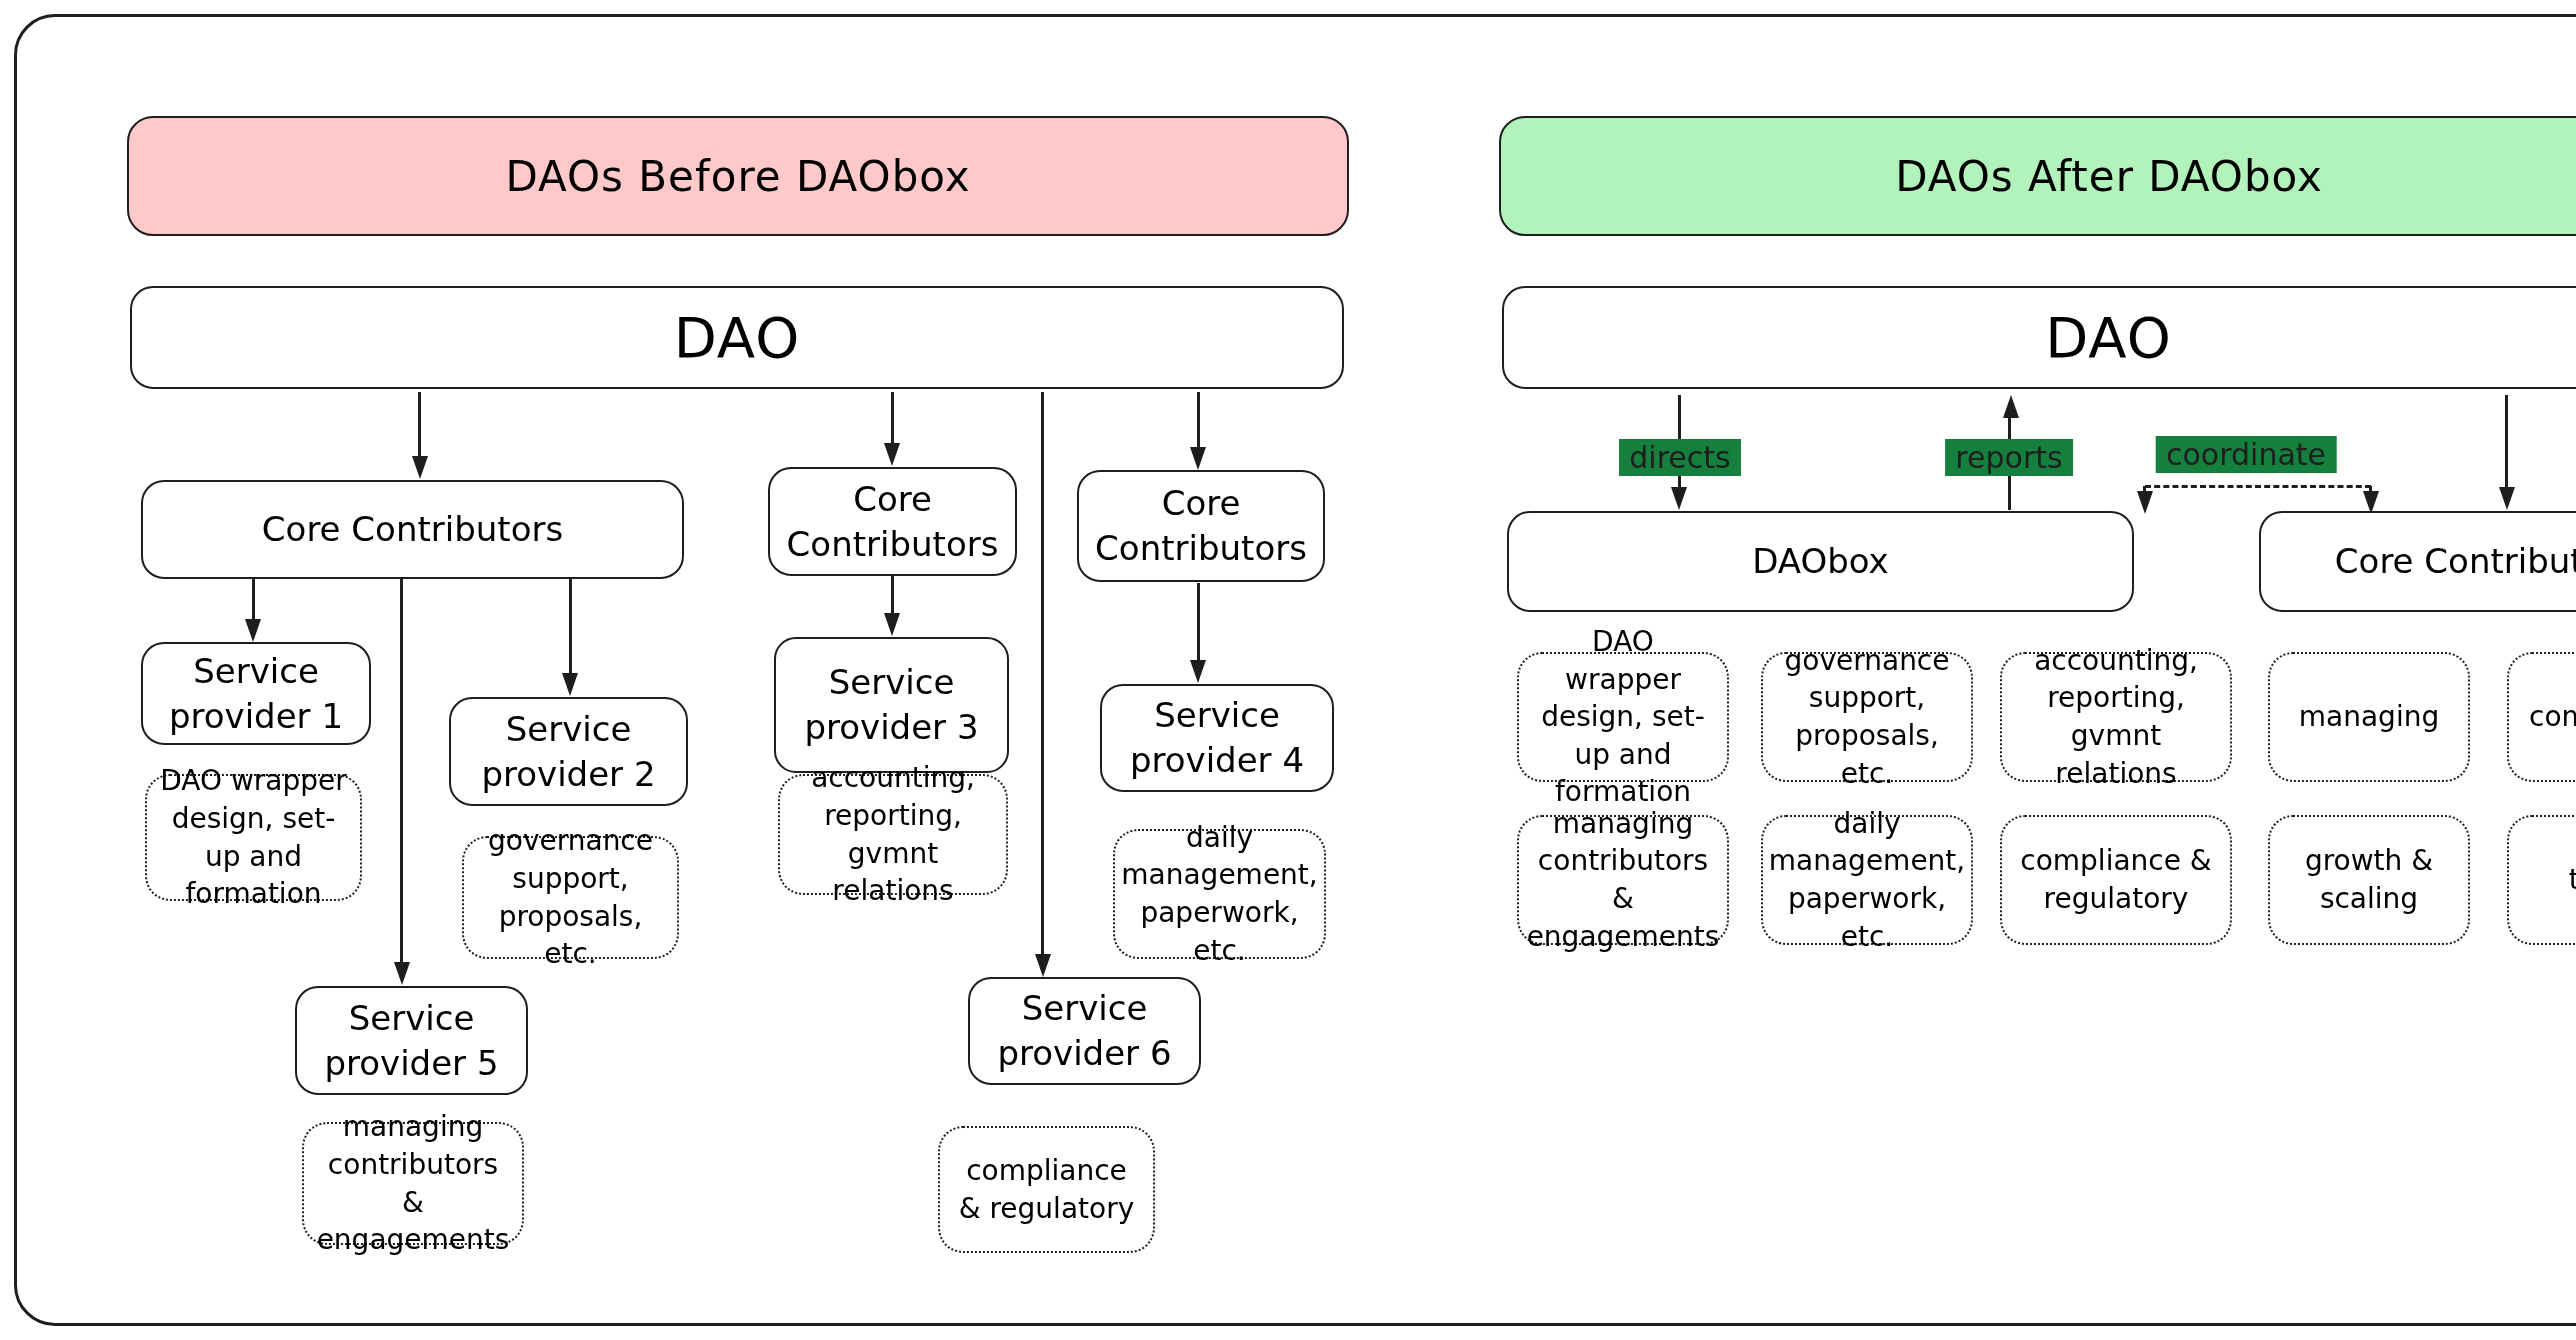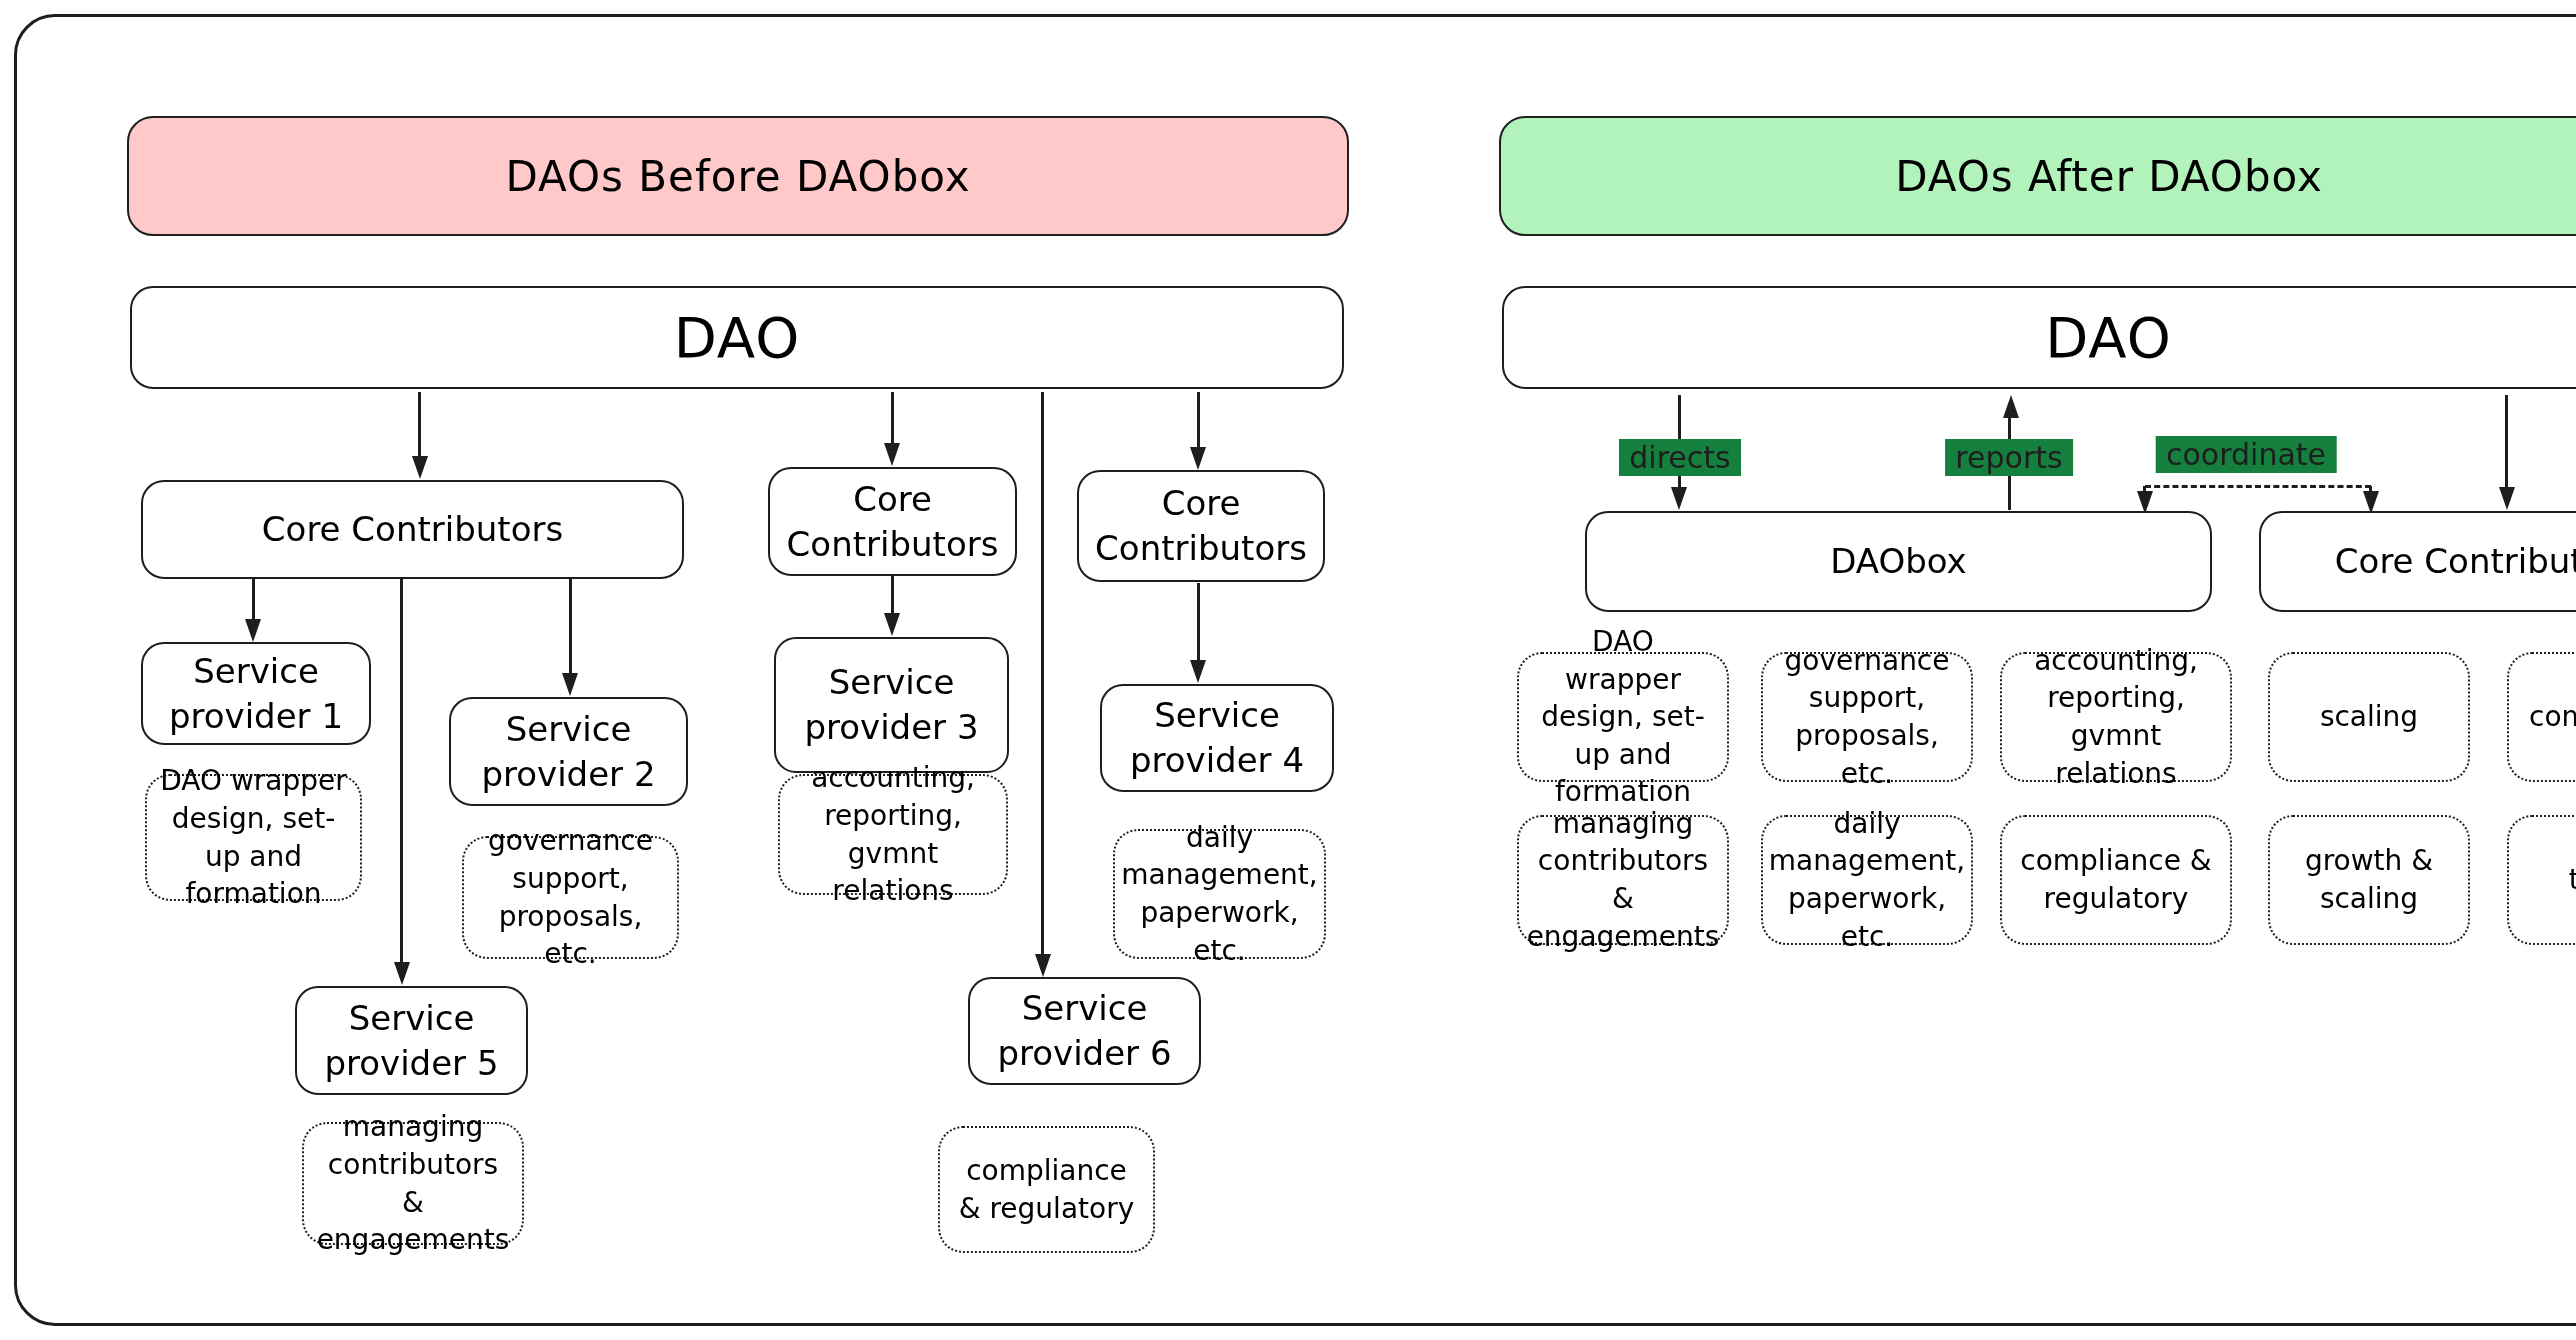--- a/index.html
+++ b/index.html
@@ -173,38 +173,38 @@
   </div>
   <div class="dash-h" style="left:2145px; top:485px; width:226px;"></div>
   <div class="dash-v" style="left:2143px; top:486px; height:8.2px;"></div>
   <div class="dash-v" style="left:2369px; top:486px; height:8.2px;"></div>
   <div class="hd down" style="left:2137px; top:491px;"></div>
   <div class="hd down" style="left:2363px; top:491px;"></div>
 
   <div class="vl" style="left:2505px; top:395px; height:92px;"></div>
   <div class="hd down" style="left:2499px; top:487px;"></div>
 
-  <div class="bx lbl" style="left:1585px; top:511px; width:627px; height:101px;">
+  <div class="bx lbl" style="left:1507px; top:511px; width:627px; height:101px;">
     <span>DAObox</span>
   </div>
   <div class="bx lbl" style="left:2259px; top:511px; width:453px; height:101px;">
     <span>Core Contributors</span>
   </div>
 
   <div class="bx note" style="left:1517px; top:652px; width:212px; height:130px;">
     <span>DAO wrapper design, set-up and formation</span>
   </div>
   <div class="bx note" style="left:1761px; top:652px; width:212px; height:130px;">
     <span>governance support, proposals, etc.</span>
   </div>
   <div class="bx note" style="left:2000px; top:652px; width:232px; height:130px;">
     <span>accounting, reporting, gvmnt relations</span>
   </div>
   <div class="bx note" style="left:2268px; top:652px; width:202px; height:130px;">
-    <span>scaling</span>
+    <span>managing</span>
   </div>
   <div class="bx note" style="left:2507px; top:652px; width:202px; height:130px;">
     <span>community</span>
   </div>
 
   <div class="bx note" style="left:1517px; top:815px; width:212px; height:130px;">
     <span>managing contributors &amp; engagements</span>
   </div>
   <div class="bx note" style="left:1761px; top:815px; width:212px; height:130px;">
     <span>daily management, paperwork, etc.</span>

